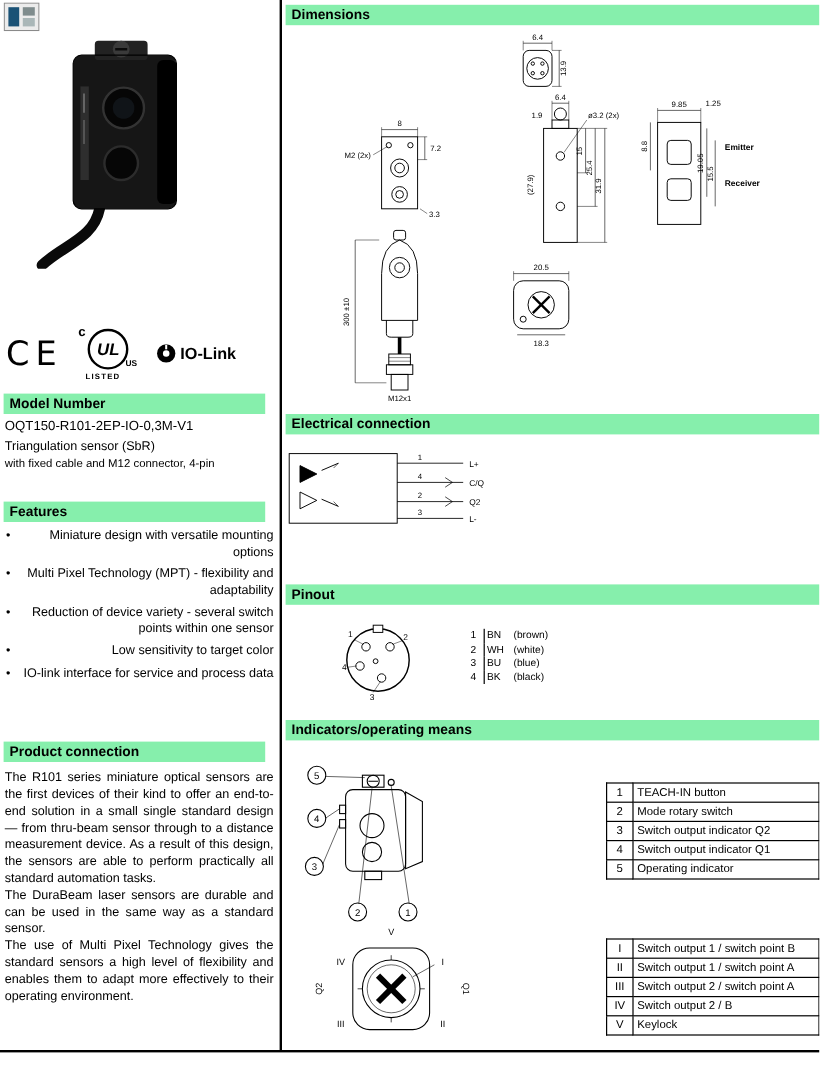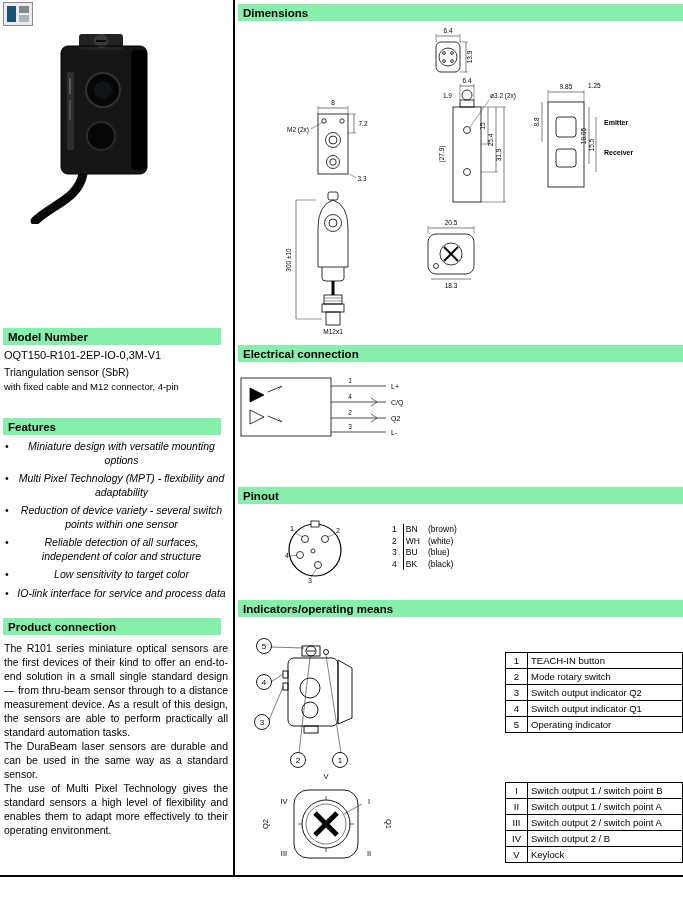--- a/index.html
+++ b/index.html
@@ -30,21 +30,21 @@
   .ul-us{position:absolute;right:0;bottom:10px;font-size:7px;font-weight:bold;}
   .ul-listed{position:absolute;left:3px;bottom:-1px;font-size:6.5px;font-weight:bold;letter-spacing:1px;}
   .iolink{display:flex;align-items:center;gap:3px;}
   .iol-txt{font-size:13.5px;}
 
   .model-number{position:absolute;left:1px;top:349px;font-weight:normal;font-size:11px;}
   .model-type{position:absolute;left:1px;top:366px;font-size:10.5px;}
   .model-note{position:absolute;left:1px;top:381px;font-size:9.5px;}
 
   .features{position:absolute;left:1px;top:440px;width:224px;margin:0;padding:0;list-style:none;}
-  .features li{position:relative;padding-left:11px;margin-bottom:5px;font-size:10.5px;line-height:13.5px;text-align:center;font-style:italic;}
+  .features li{position:relative;padding-left:11px;margin-bottom:5px;font-size:10.5px;line-height:13.5px;text-align:right;}
   .features li::before{content:"\2022";position:absolute;left:1px;top:0;}
 
   .prod-info{position:absolute;left:1px;top:641px;width:224px;}
   .prod-info p{margin:0;font-size:10.5px;line-height:14px;text-align:justify;}
 
   .dims-svg{position:absolute;left:0;top:22px;}
   .elec-svg{position:absolute;left:0;top:366px;}
   .pinout-row{position:absolute;left:0;top:505px;width:445px;height:92px;}
   .pin-svg{position:absolute;left:42px;top:8px;}
   .pin-note{position:absolute;left:150px;top:4px;font-size:8px;width:280px;}
@@ -86,32 +86,50 @@
       <line x1="73" y1="17" x2="83" y2="17" stroke="#0a0a0a" stroke-width="2"></line>
       <circle cx="80" cy="66" r="17" fill="#060606" stroke="#333" stroke-width="2"></circle>
       <circle cx="80" cy="66" r="9" fill="#101418"></circle>
       <circle cx="78" cy="112" r="14" fill="#060606" stroke="#2c2c2c" stroke-width="2"></circle>
       <rect x="44" y="48" width="7" height="78" fill="#2e2e2e"></rect>
       <line x1="47" y1="54" x2="47" y2="70" stroke="#8a8a8a" stroke-width="1"></line>
       <line x1="47" y1="76" x2="47" y2="96" stroke="#6f6f6f" stroke-width="1"></line>
       <rect x="38" y="22" width="86" height="128" rx="7" fill="none" stroke="#000"></rect>
     </svg>
 
+    <div class="certs">
+      <span class="ce">CE</span>
+      <span class="ul">
+        <span class="ul-c">c</span>
+        <span class="ul-circle">
+          <span class="ul-txt">UL</span>
+        </span>
+        <span class="ul-us">US</span>
+        <span class="ul-listed">LISTED</span>
+      </span>
+      <span class="iolink">
+        <svg width="17" height="17" viewBox="0 0 20 20">
+          <circle cx="10" cy="10" r="9" fill="#000"></circle>
+          <circle cx="10" cy="10" r="3.2" fill="#fff"></circle>
+          <rect x="9" y="1.5" width="2" height="4.5" fill="#fff"></rect>
+        </svg>
+        <b class="iol-txt">IO-Link</b>
+      </span>
+    </div>
 
     <div class="sec-header" style="top:328px">Model Number</div>
     <div class="model-number">OQT150-R101-2EP-IO-0,3M-V1</div>
     <div class="model-type">Triangulation sensor (SbR)</div>
     <div class="model-note">with fixed cable and M12 connector, 4-pin</div>
 
     <div class="sec-header" style="top:418px">Features</div>
     <ul class="features">
       <li>Miniature design with versatile mounting options</li>
       <li>Multi Pixel Technology (MPT) - flexibility and adaptability</li>
       <li>Reduction of device variety - several switch points within one sensor</li>
-      <li>Reliable detection of all surfaces, independent of color and structure</li>
       <li>Low sensitivity to target color</li>
       <li>IO-link interface for service and process data</li>
     </ul>
 
     <div class="sec-header" style="top:618px">Product connection</div>
     <div class="prod-info">
       <p>The R101 series miniature optical sensors are the first devices of their kind to offer an end-to-end solution in a small single standard design — from thru-beam sensor through to a distance measurement device. As a result of this design, the sensors are able to perform practically all standard automation tasks.</p>
       <p>The DuraBeam laser sensors are durable and can be used in the same way as a standard sensor.</p>
       <p>The use of Multi Pixel Technology gives the standard sensors a high level of flexibility and enables them to adapt more effectively to their operating environment.</p>
     </div>

